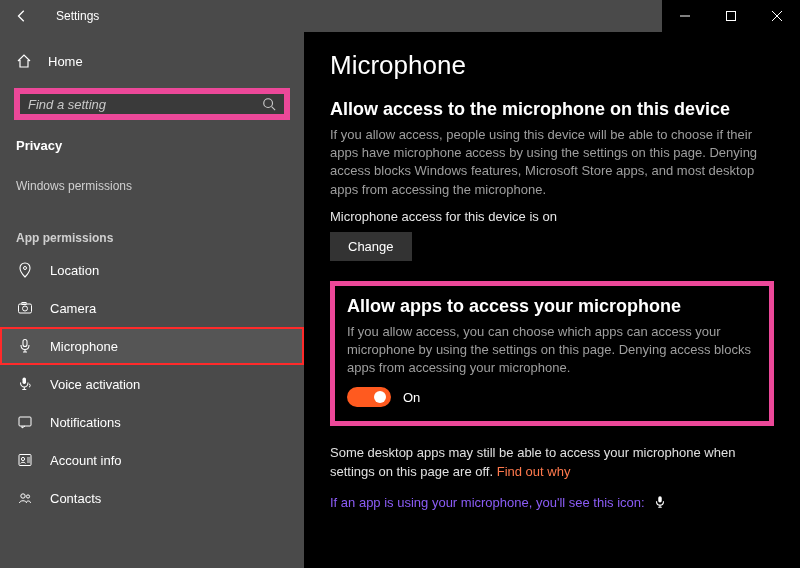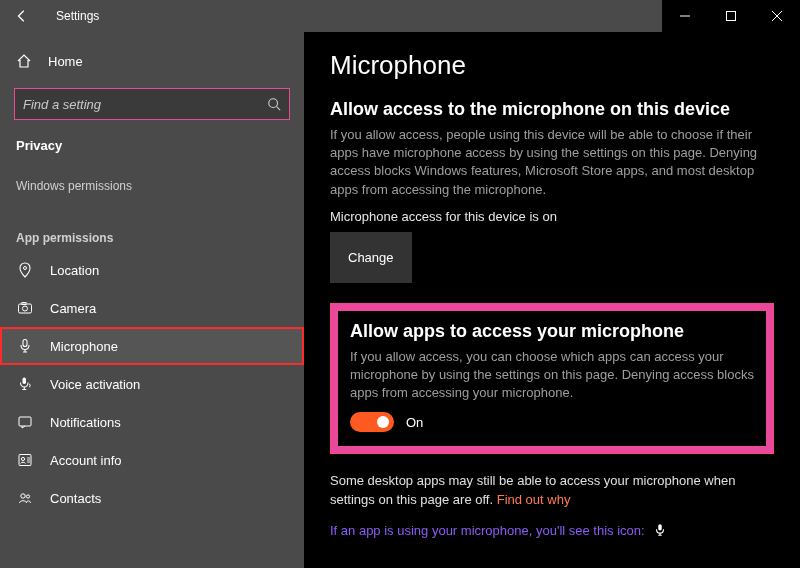--- a/index.html
+++ b/index.html
@@ -46,21 +46,21 @@
       padding: 0 16px;
       gap: 16px;
       cursor: pointer;
       color: #fff;
     }
     .home-row { margin-top: 4px; }
     .search-wrap { padding: 8px 14px 8px 14px; }
     .search-box {
       display: flex; align-items: center;
       background: #3a3a3a;
-      border: 1px solid #ec4899;
+      border: 6px solid #ec4899;
       height: 32px;
       padding: 0 8px;
     }
     .search-input {
       flex: 1; background: transparent; border: none; outline: none;
       color: #ddd; font-size: 13px; font-style: italic;
     }
     .search-input::placeholder { color: #c8c8c8; font-style: italic; }
     .section-hdr {
       padding: 10px 16px 8px 16px;
@@ -82,24 +82,24 @@
       padding: 18px 26px 10px 26px;
       overflow: hidden;
       color: #e6e6e6;
     }
     .content h1 { font-size: 26px; font-weight: 400; color: #fff; margin-bottom: 18px; }
     .content h2 { font-size: 18px; font-weight: 700; color: #fff; margin-bottom: 6px; }
     .content p { font-size: 13px; color: #9e9e9e; line-height: 1.4; margin-bottom: 10px; }
     .status-line { font-size: 13px; color: #e6e6e6; margin-top: 8px; margin-bottom: 8px; }
     .btn {
       background: #333; border: none; color: #fff;
-      padding: 18px 18px; font-size: 13px; cursor: pointer;
+      padding: 7px 18px; font-size: 13px; cursor: pointer;
     }
     .highlight-box {
-      border: 8px solid #ec4899;
+      border: 5px solid #ec4899;
       padding: 10px 12px 14px 12px;
       margin-top: 20px;
     }
     .toggle-row { display: flex; align-items: center; gap: 12px; margin-top: 6px; }
     .toggle {
       width: 44px; height: 20px; border-radius: 10px;
       background: #ff5a1f; position: relative; cursor: pointer;
     }
     .toggle-knob {
       width: 12px; height: 12px; border-radius: 50%;

